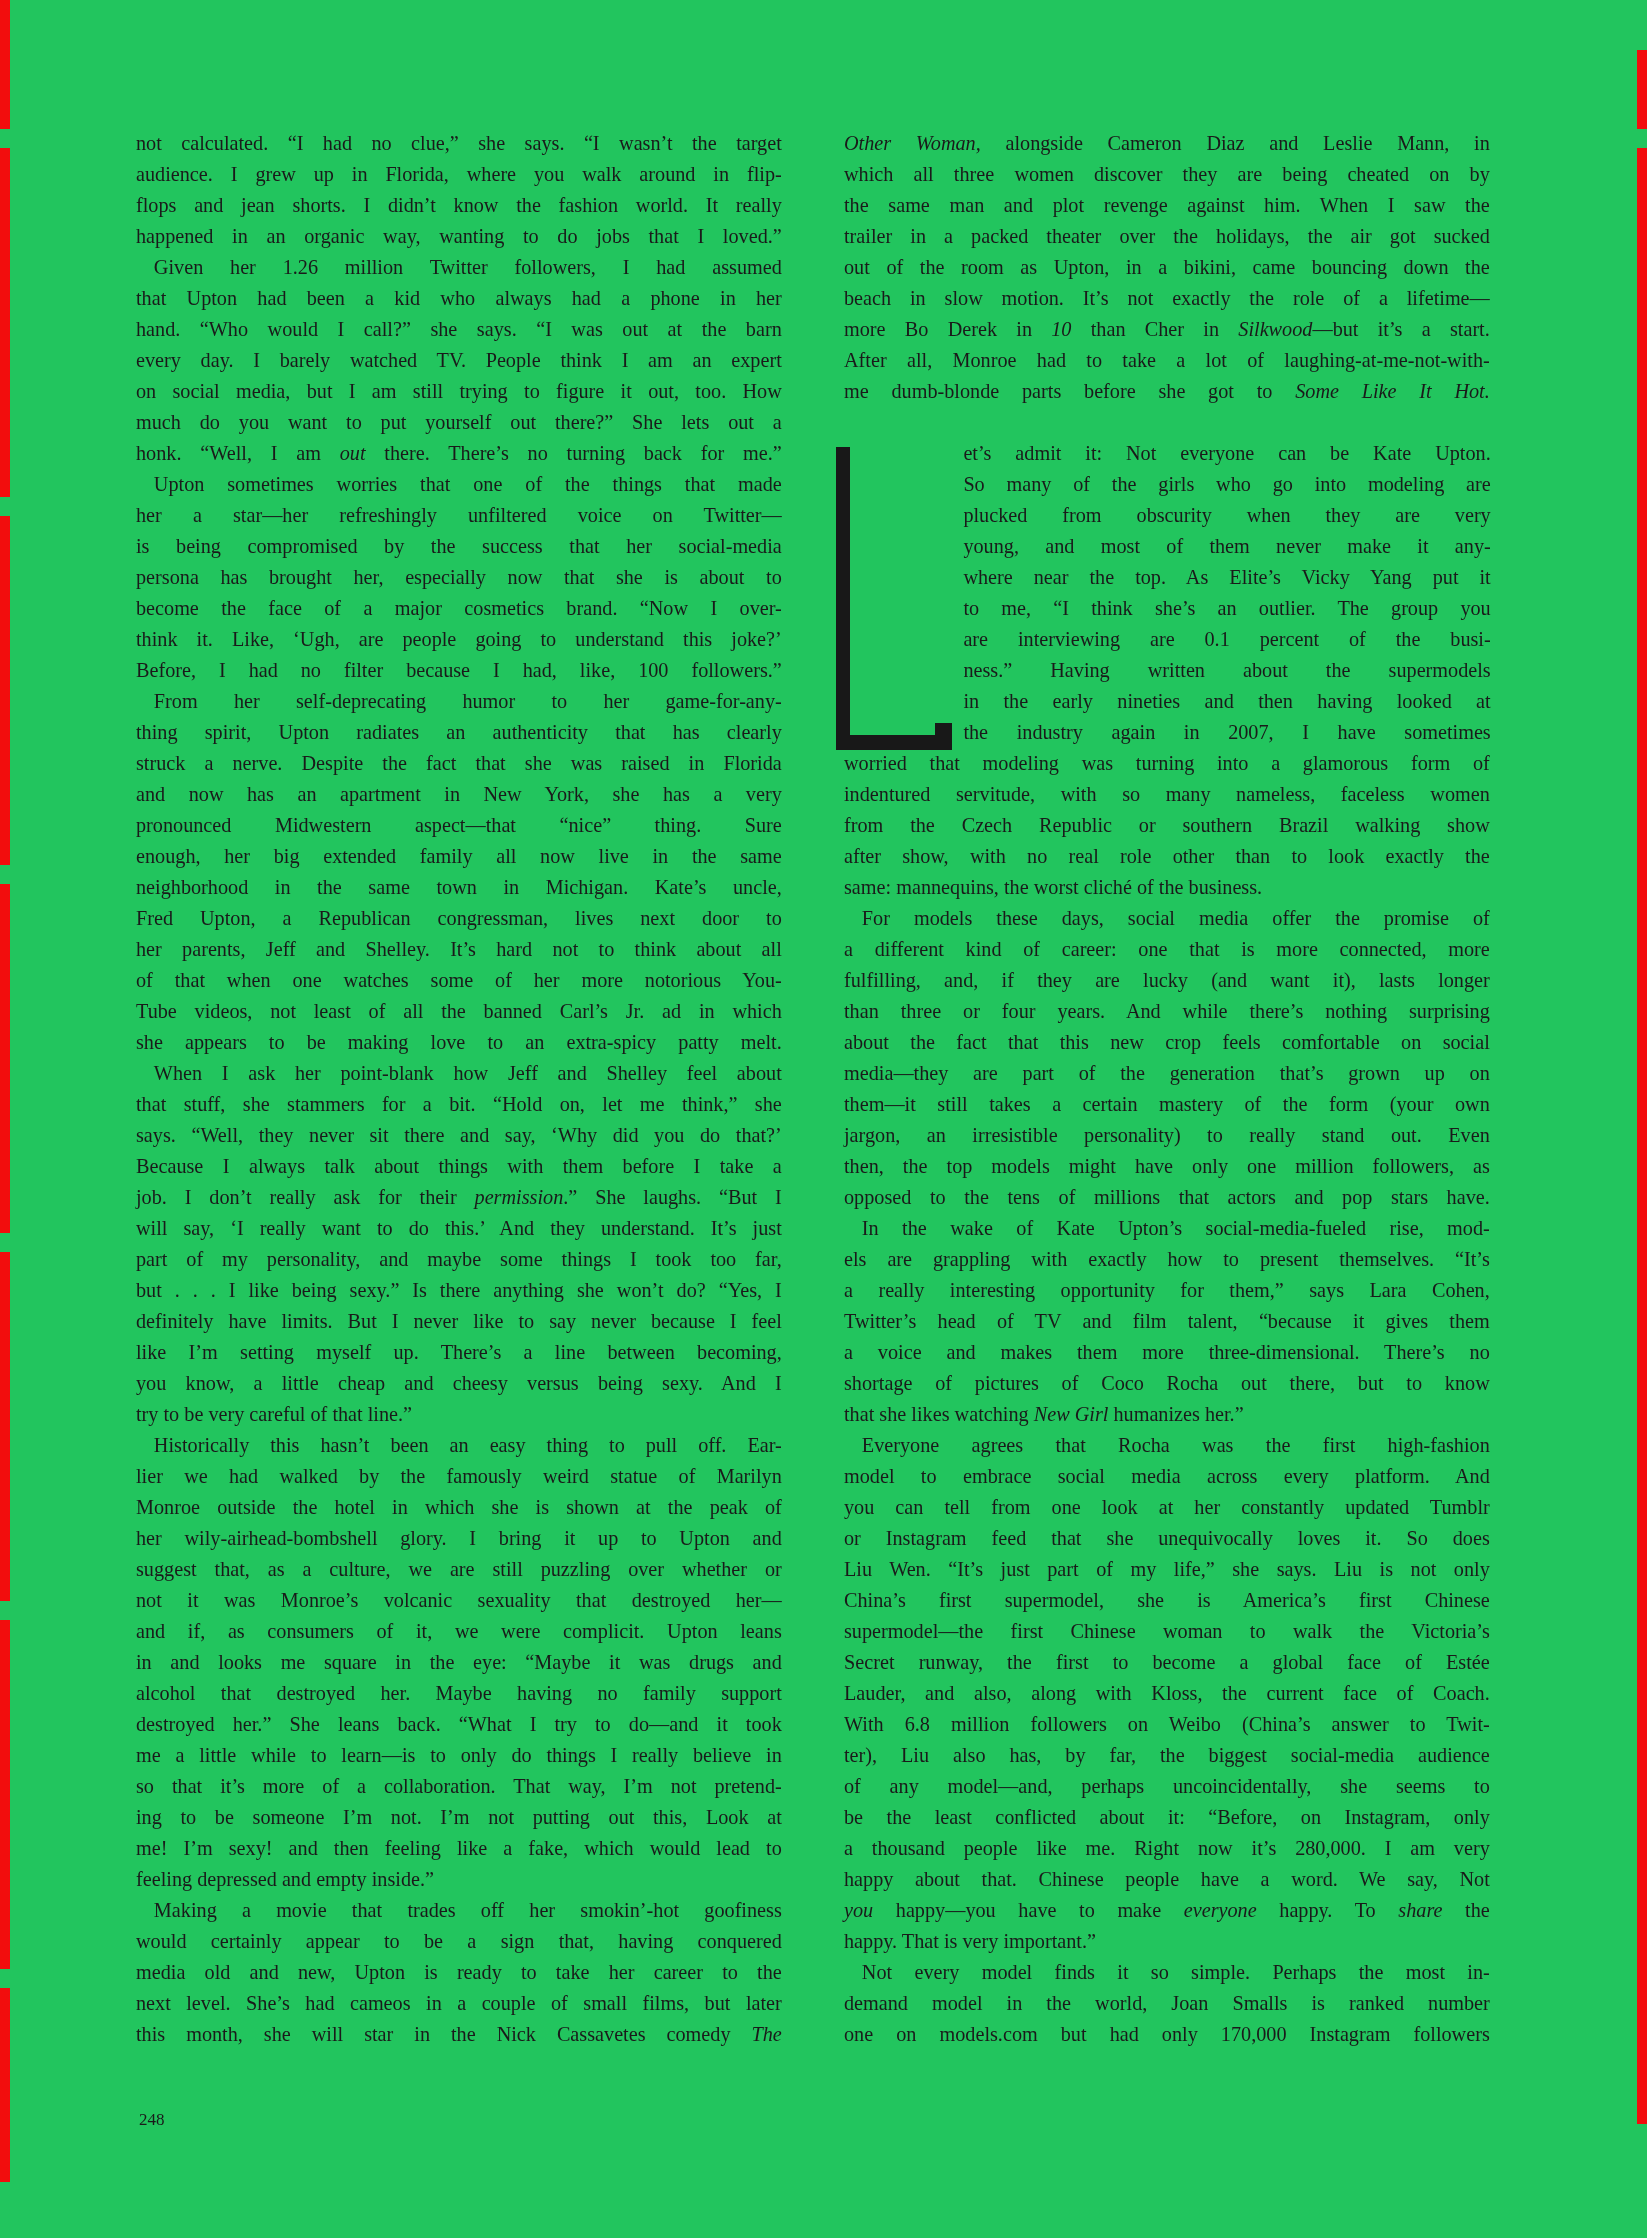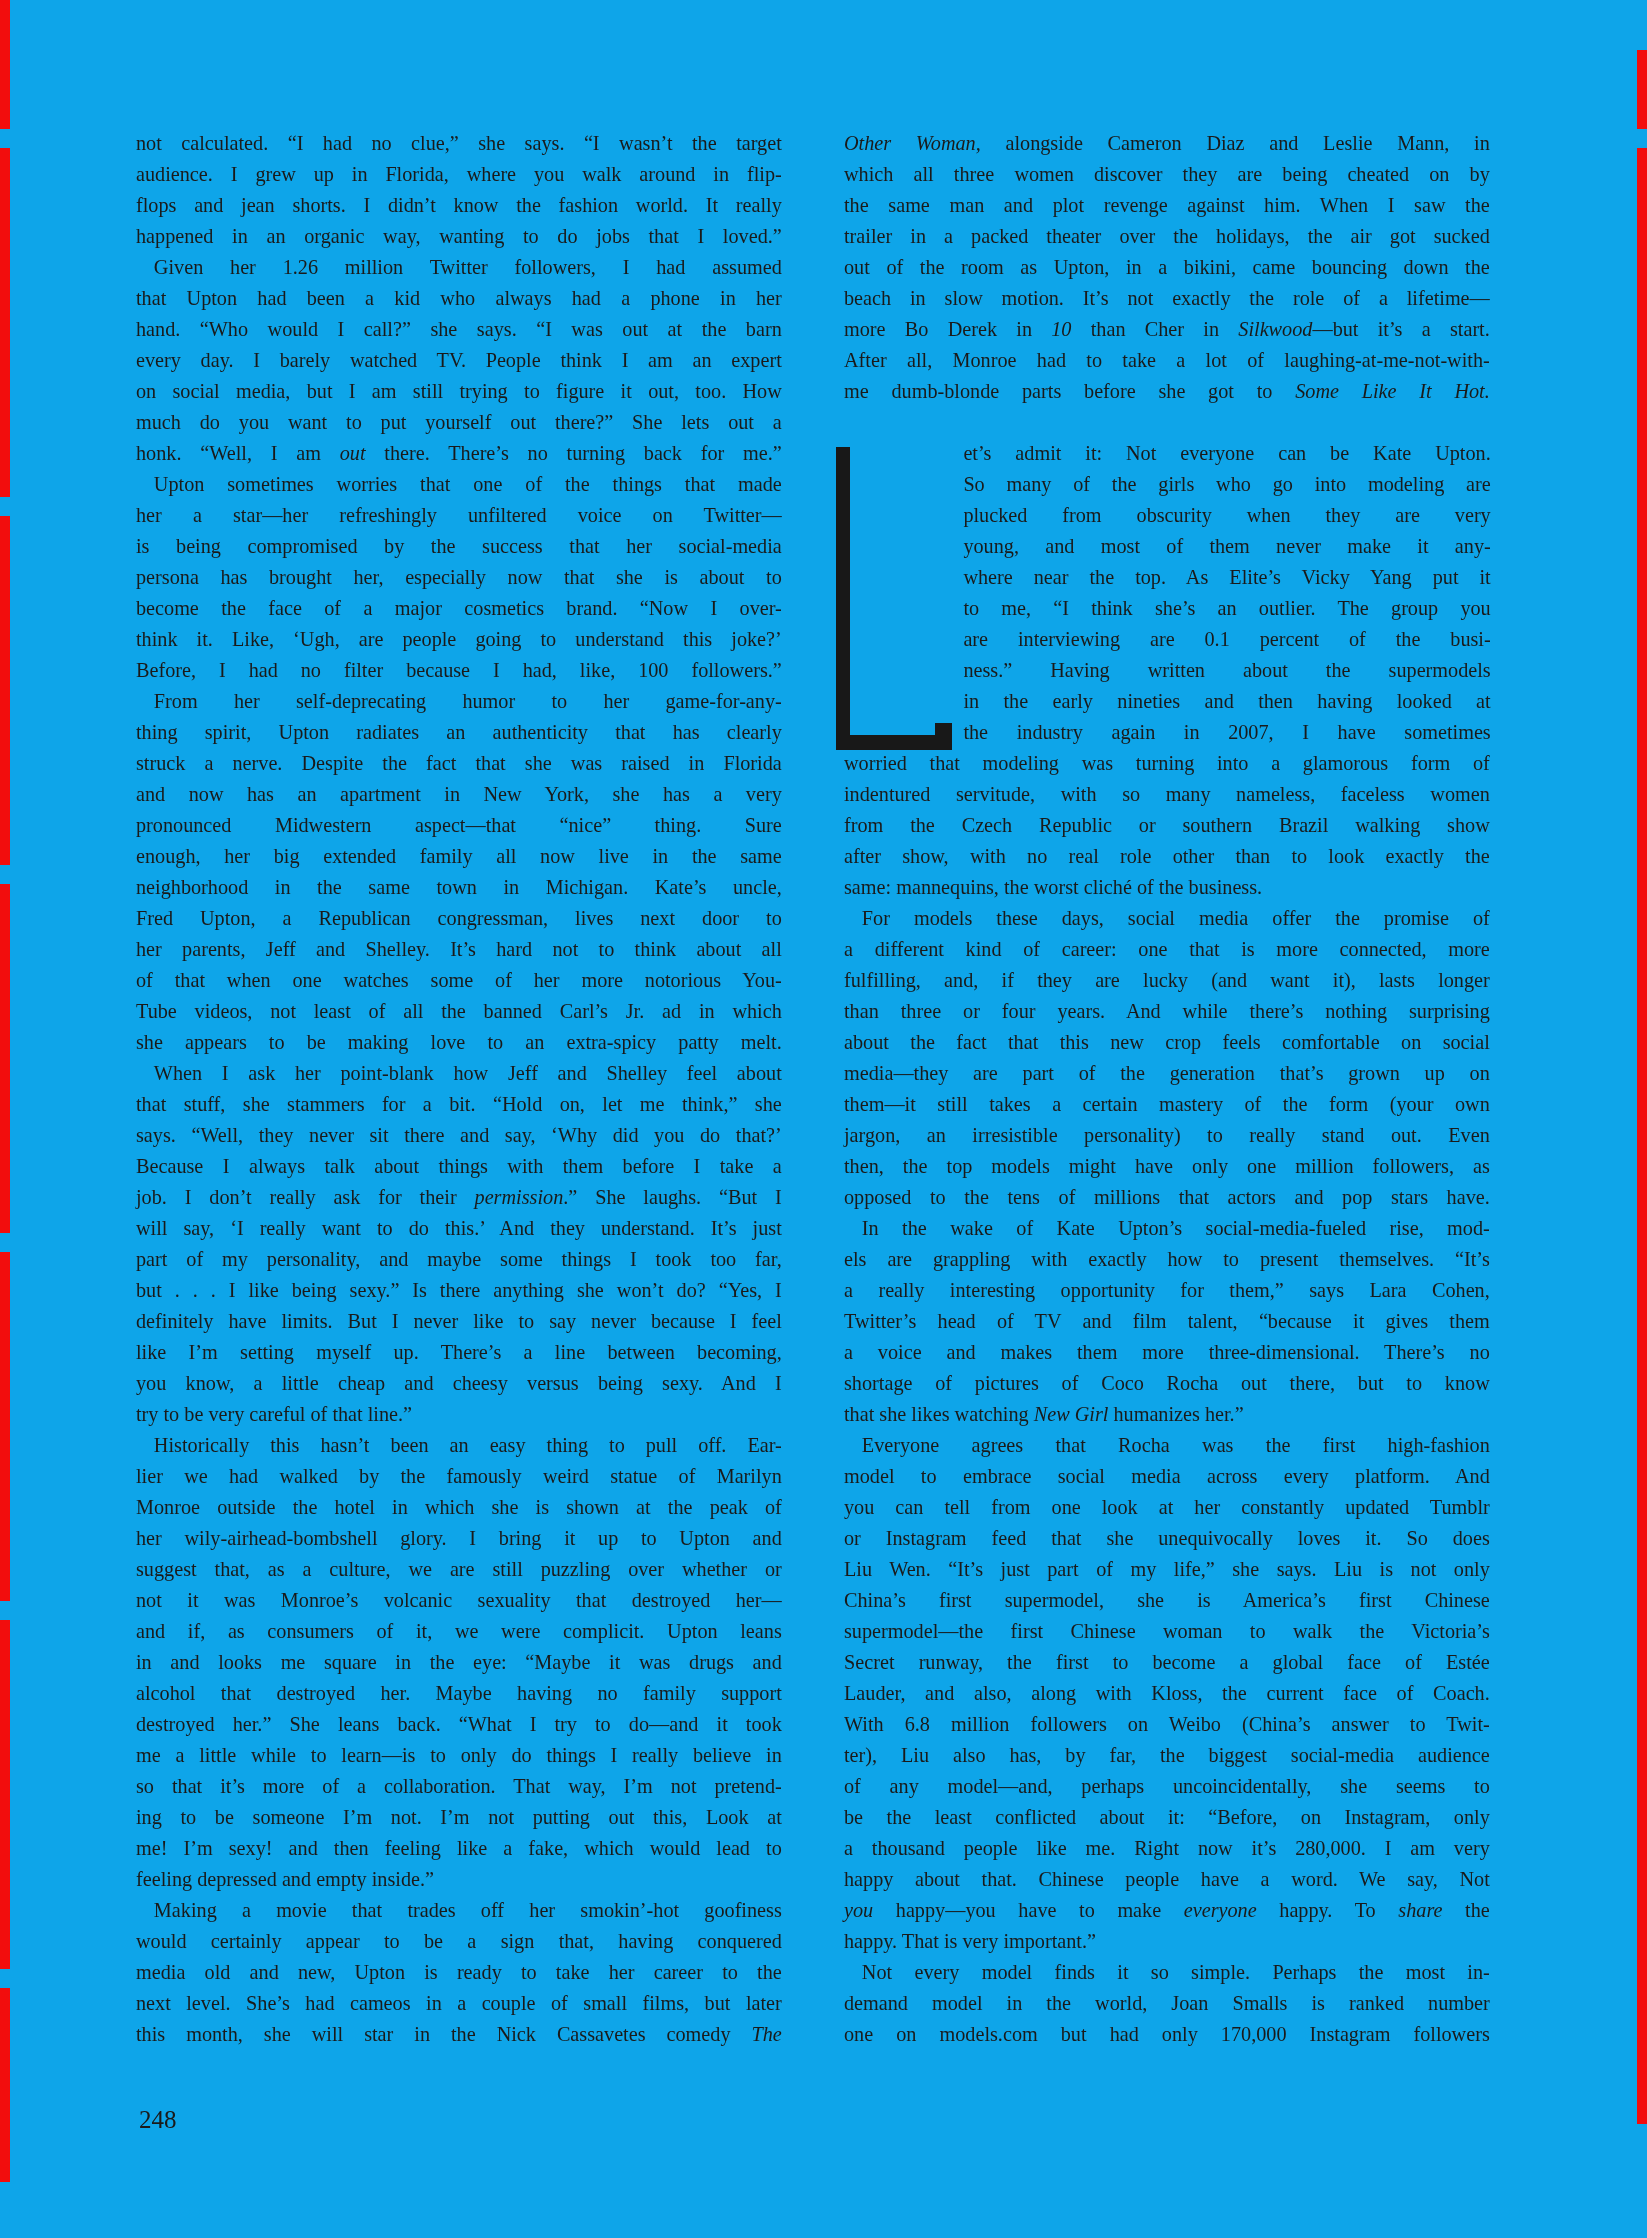--- a/index.html
+++ b/index.html
@@ -1,18 +1,18 @@
 <!DOCTYPE html>
 <html style="font-size:10px"><head>
 <meta charset="utf-8">
 <style>
   html,body { margin:0; padding:0; background:#ffffff; }
   .page {
     position:relative; width:1647px; height:2239px;
-    background:#0ea5e9; overflow:hidden;
+    background:#22c55e; overflow:hidden;
     font-family:"Liberation Serif", serif; color:#1a1a1a;
   }
   .col {
     position:absolute; top:128px; width:687px;
     transform:scaleX(0.94); transform-origin:0 0;
     font-size:21.5px; line-height:31px;
   }
   #left-col  { left:136px;  }
   #right-col { left:844px; }
   .line { text-align:justify; text-align-last:justify; height:31px; white-space:nowrap; overflow:visible; }
@@ -20,21 +20,21 @@
   .line.indent { text-indent:19px; }
   .spacer { height:31px; }
   .indented-lines { margin-left:127px; width:561px; }
   i { font-style:italic; }
   
   #dropcap { position:absolute; left:836px; top:447px; width:120px; height:303px; }
   #dropcap .stem { position:absolute; left:0; top:0; width:14px; height:303px; background:#181818; }
   #dropcap .foot { position:absolute; left:0; top:288px; width:115px; height:15px; background:#181818; }
   #dropcap .foot-end { position:absolute; left:99px; top:276px; width:16.5px; height:27px; background:#181818; }
   
-  #page-number { position:absolute; left:139px; top:2107px; font-size:25px; line-height:25px; }
+  #page-number { position:absolute; left:139px; top:2107px; font-size:17px; line-height:25px; }
   
   .edge-mark { position:absolute; width:10px; }
   .edge-mark.left { left:0; }
   .edge-mark.right { right:0; }
 </style>
 </head>
 <body>
 
 <div class="page">
   <div id="edge-marks-host">

